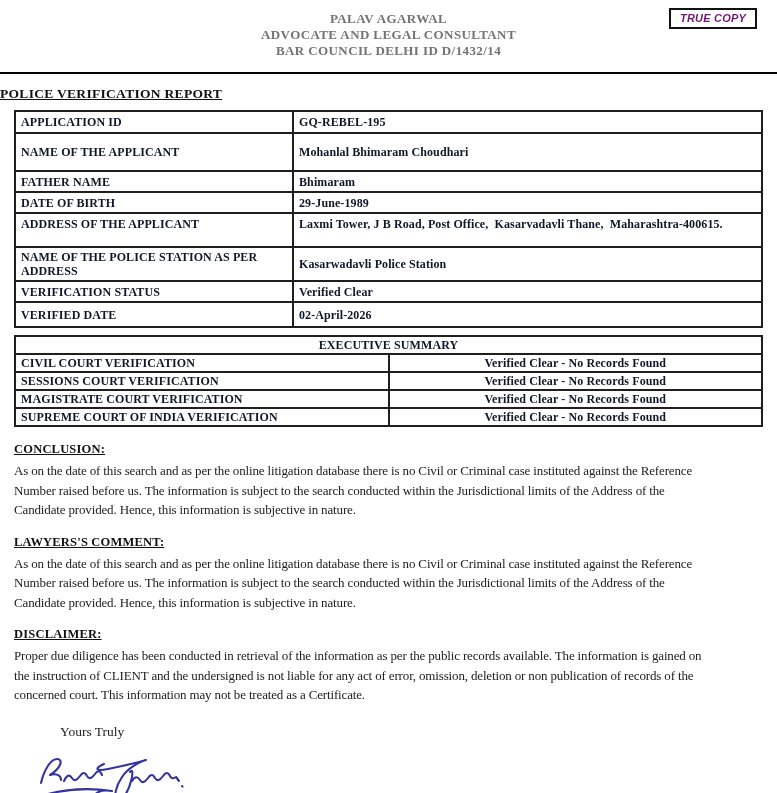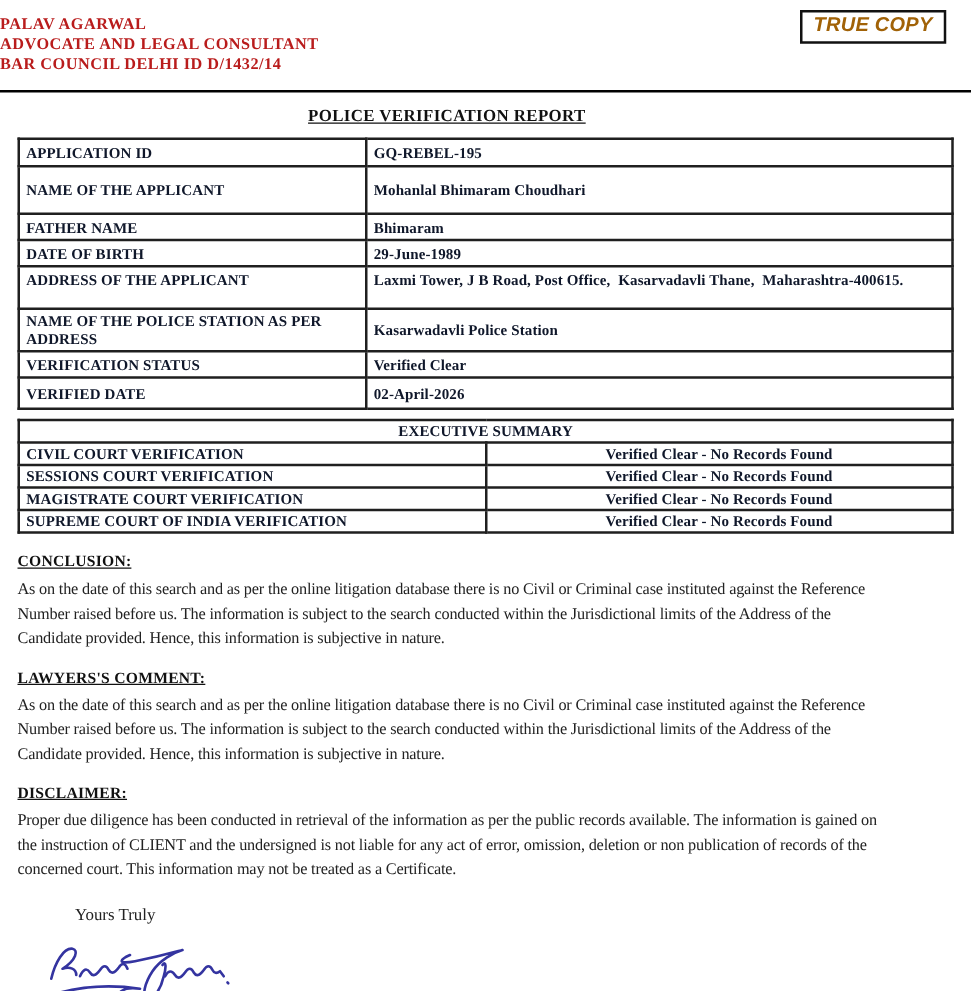--- a/index.html
+++ b/index.html
@@ -9,47 +9,48 @@
     position: relative;
     font-family: "Liberation Serif", serif;
     color: #1a1a1a;
     overflow: hidden;
   }
   .page { width: 777px; height: 793px; position: relative; }
 
   
   .letterhead {
     padding-top: 11px;
-    color: #b91c1c;
+    text-align: center;
+    color: #737373;
     font-weight: bold;
     font-size: 13px;
     line-height: 16px;
     letter-spacing: 0.4px;
   }
   .true-copy {
     position: absolute;
     top: 8px; right: 20px;
     border: 2px solid #111;
     padding: 2px 9px 3px 9px;
     font-family: "Liberation Sans", sans-serif;
     font-weight: bold;
     font-style: italic;
-    font-size: 16px;
+    font-size: 11px;
     letter-spacing: 0.2px;
-    color: #a16207;
+    color: #701a75;
     background: #fff;
   }
   .top-rule {
     margin-top: 13px;
     border-top: 2px solid #000;
     width: 777px;
   }
 
   
-  .title-wrap { text-align: center; margin: 10px 62px 8px 0; }
+  .title-wrap { text-align: left; margin: 10px 62px 8px 0; }
   .doc-title {
     display: inline-block;
     font-weight: bold;
     font-size: 13.5px;
     letter-spacing: 0.3px;
     text-decoration: underline;
     color: #111;
   }
 
   

